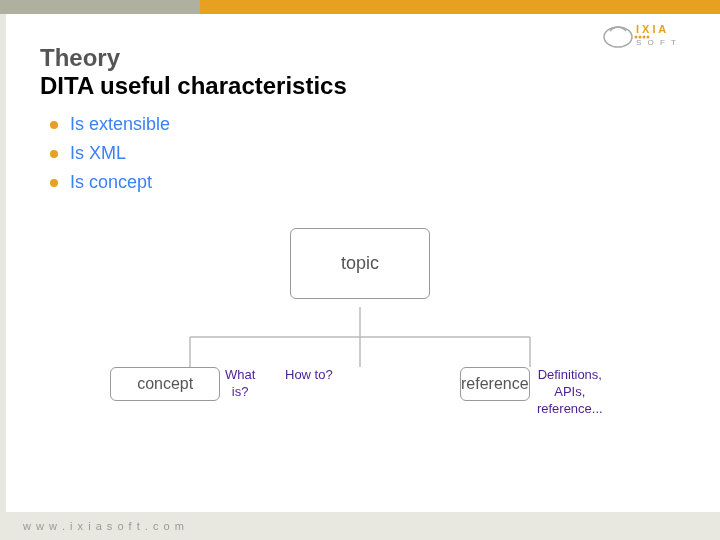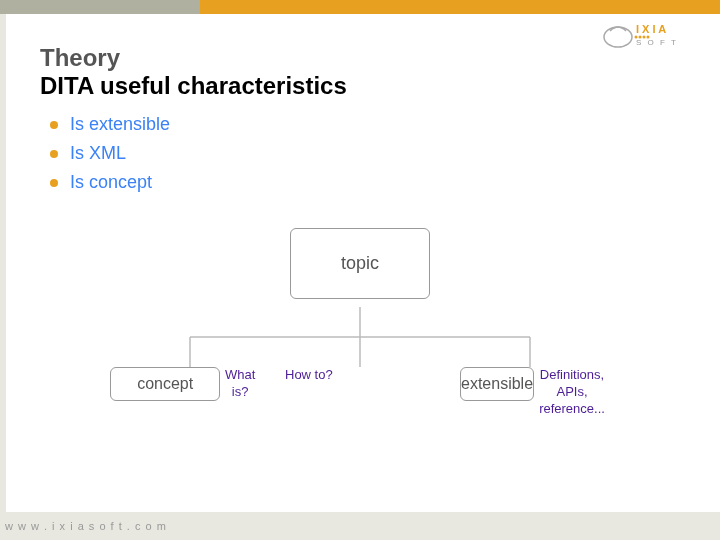--- a/index.html
+++ b/index.html
@@ -169,21 +169,21 @@
     
     .bottom-bar {
       position: absolute;
       bottom: 0;
       left: 0;
       right: 0;
       height: 28px;
       background: #e8e8e0;
       display: flex;
       align-items: center;
-      padding-left: 5px;
+      padding-left: 23px;
     }
 
     .bottom-url {
       font-size: 11px;
       color: #999;
       letter-spacing: 1px;
     }
 
     
     .left-accent {
@@ -272,21 +272,21 @@
         </div>
         <div class="child-label">What is?</div>
       </div>
 
       <div class="child-node-wrapper">
         <div class="child-label">How to?</div>
       </div>
 
       <div class="child-node-wrapper">
         <div class="child-node">
-          <span>extensible</span>
+          <span>reference</span>
         </div>
         <div class="child-label">Definitions, APIs, reference...</div>
       </div>
 
     </div>
   </div>
 
 </div>
 
 <div class="bottom-bar">

